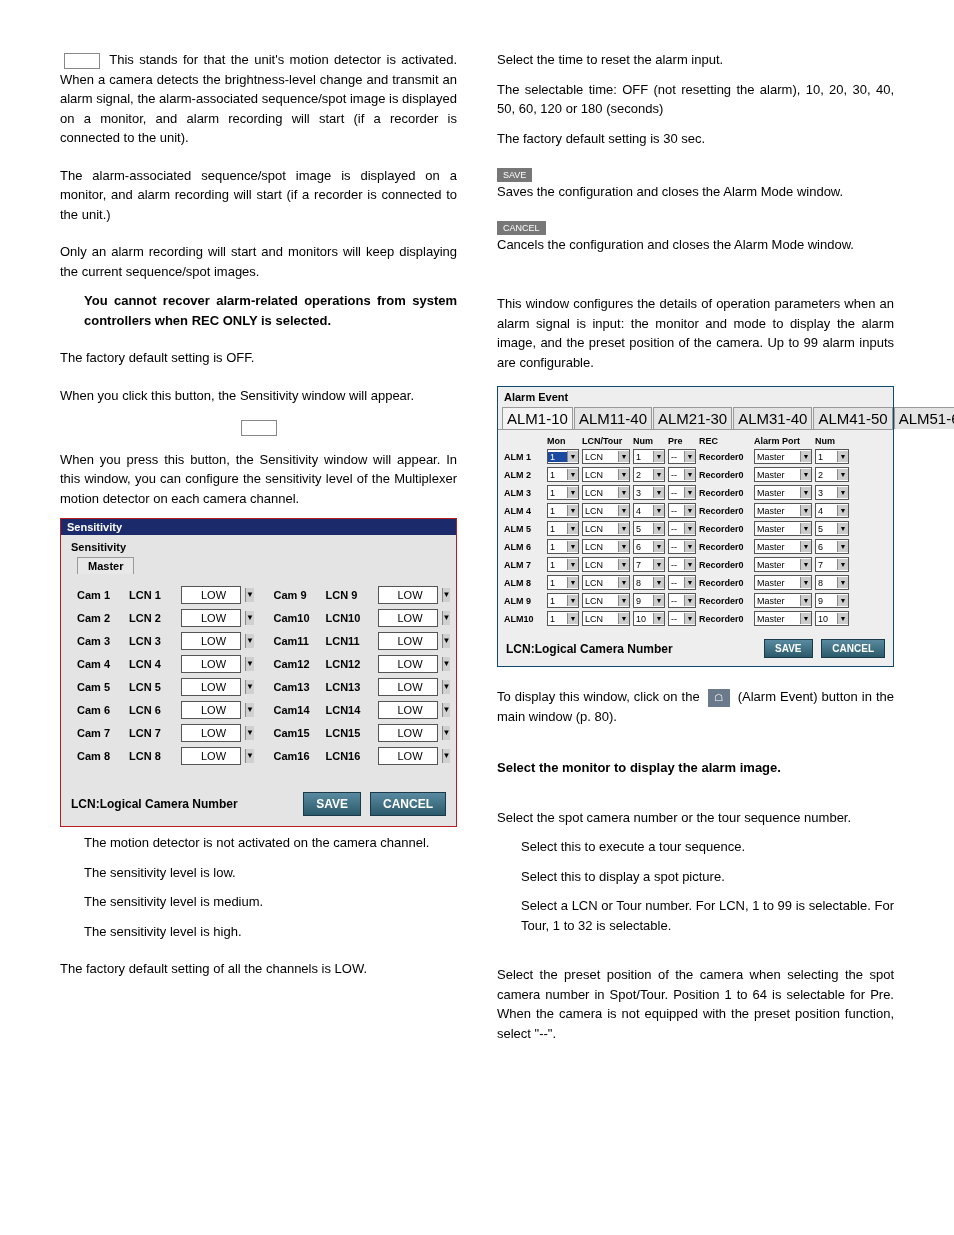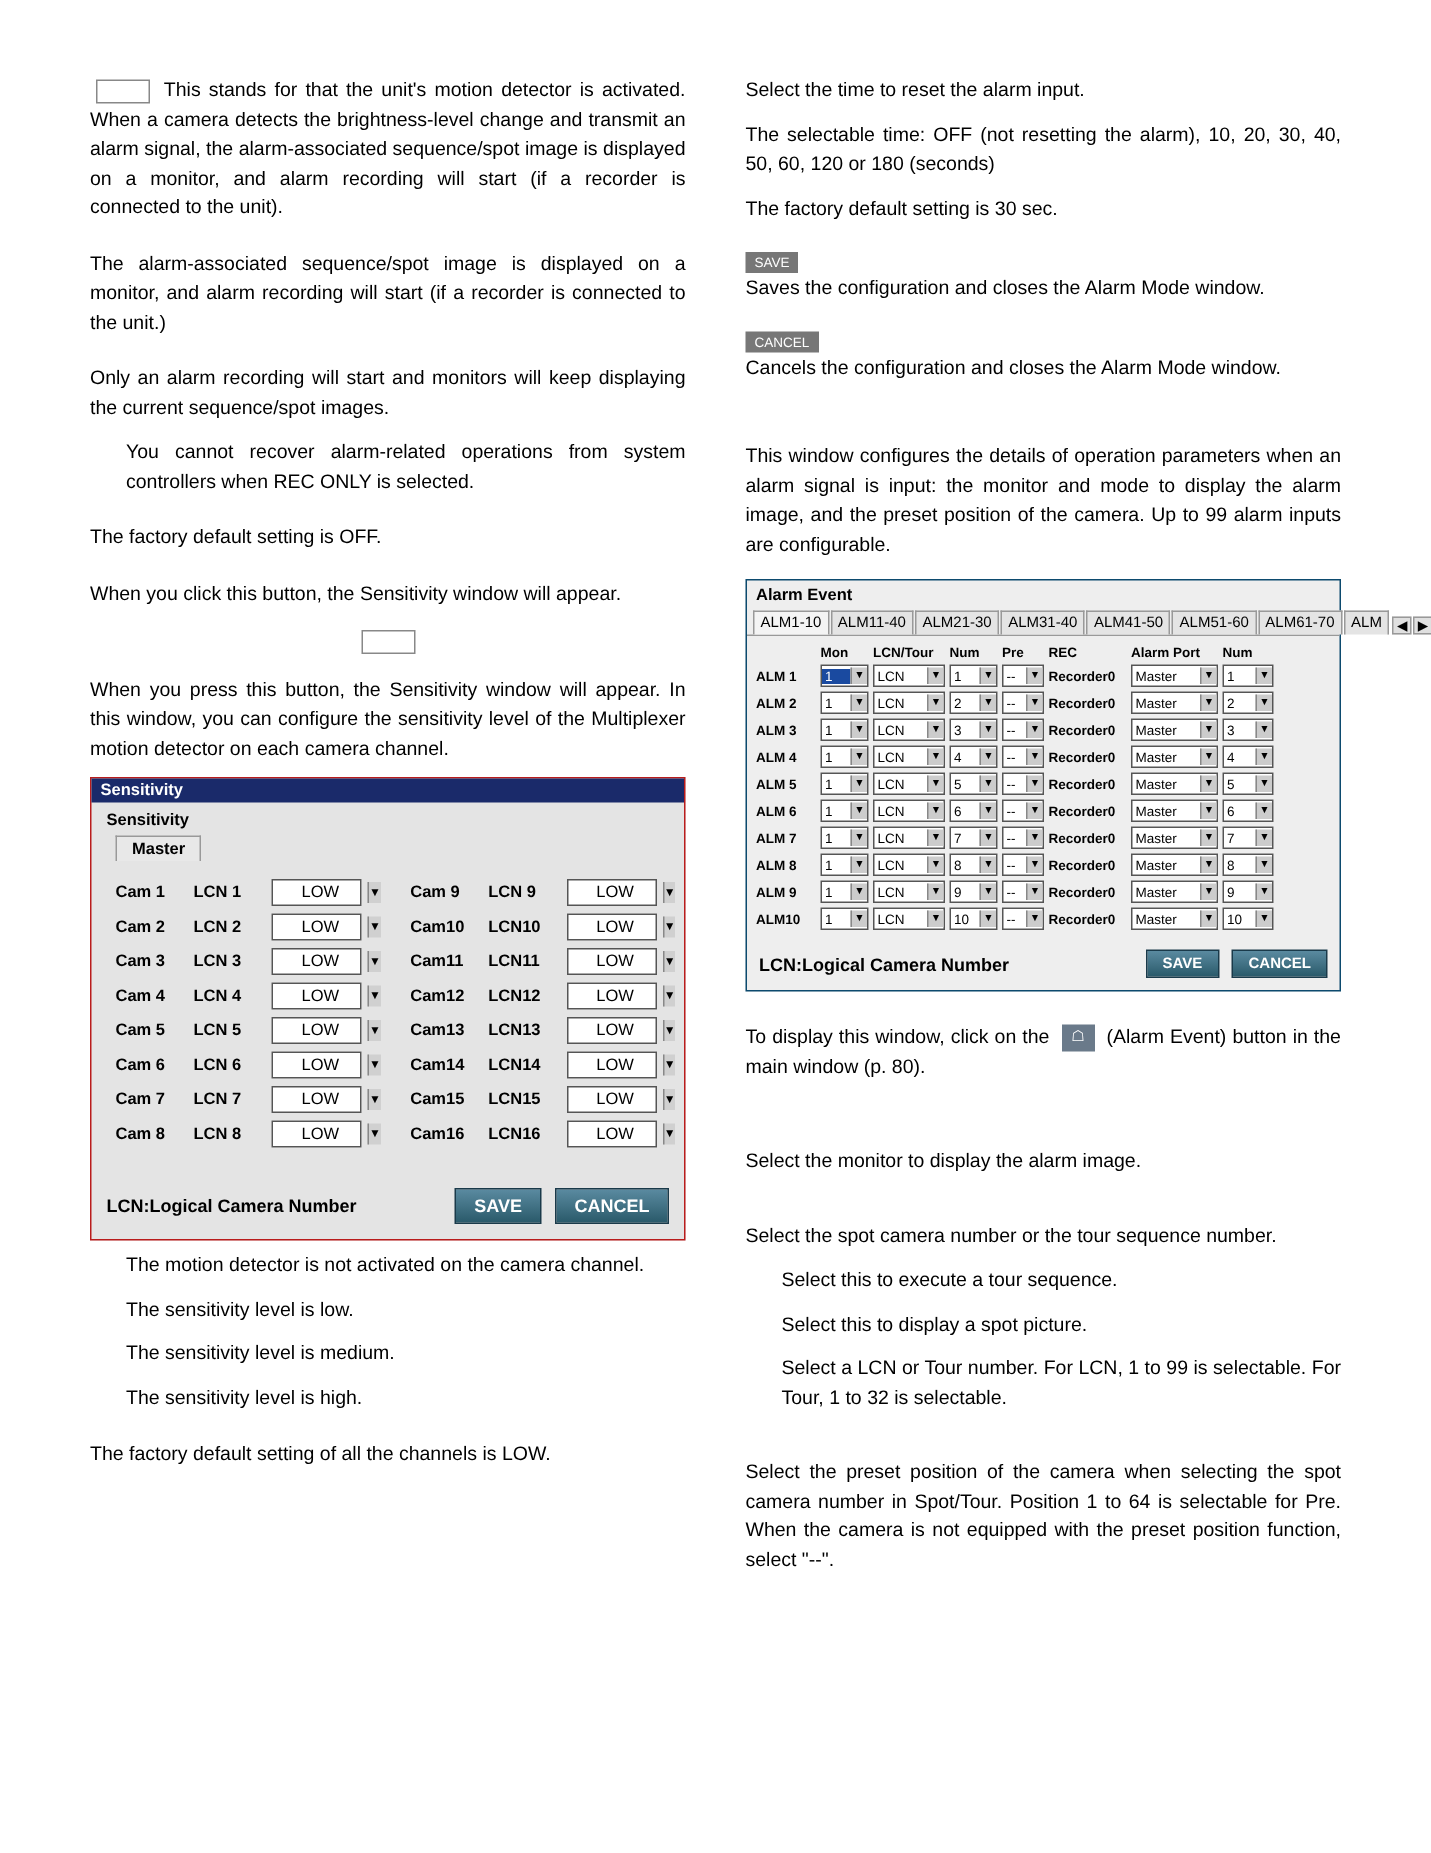--- a/index.html
+++ b/index.html
@@ -29,21 +29,21 @@
   .small-box {
     display: inline-block;
     width: 34px;
     height: 14px;
     border: 1px solid #888;
     background: #fff;
     vertical-align: middle;
     margin: 0 4px;
   }
   .indent { margin-left: 24px; }
-  .note { margin-left: 24px; }
+  .note { margin-left: 24px; font-weight: bold; }
   .section-gap { margin-top: 18px; }
   .btn-chip {
     display: inline-block;
     background: #777;
     color: #fff;
     font-size: 9px;
     padding: 2px 6px;
     margin-right: 4px;
     vertical-align: middle;
   }
@@ -145,21 +145,21 @@
     display:flex;
     border-bottom:1px solid #999;
     padding:0 4px;
     align-items:flex-end;
   }
   .alarm-tab {
     border:1px solid #999;
     border-bottom:none;
     background:#e4e4e4;
     padding:2px 4px;
-    font-size:10px;
+    font-size:15px;
     margin-right:1px;
     white-space:nowrap;
   }
   .alarm-tab.active { background:#f4f4f4; }
   .alarm-body { padding:6px; }
   .alarm-head, .alarm-row {
     display:grid;
     grid-template-columns: 40px 32px 48px 32px 28px 52px 58px 34px;
     gap:3px;
     align-items:center;
@@ -815,21 +815,21 @@
         </div>
       </div>
     </div>
 
     <p class="justify">
       <span>To display this window, click on the </span>
       <span class="icon-chip">☖</span>
       <span> (Alarm Event) button in the main window (p. 80).</span>
     </p>
 
-    <p style="margin-top:44px;">Select the monitor to display the alarm image.</p>
+    <p style="margin-top:32px;font-weight:bold;">Select the monitor to display the alarm image.</p>
 
     <p class="justify" style="margin-top:30px;">Select the spot camera number or the tour sequence number.</p>
     <p class="indent">Select this to execute a tour sequence.</p>
     <p class="indent">Select this to display a spot picture.</p>
     <p class="indent justify">Select a LCN or Tour number. For LCN, 1 to 99 is selectable. For Tour, 1 to 32 is selectable.</p>
 
     <p class="justify" style="margin-top:30px;">Select the preset position of the camera when selecting the spot camera number in Spot/Tour. Position 1 to 64 is selectable for Pre. When the camera is not equipped with the preset position function, select "--".</p>
   </div>
 </div>
 

